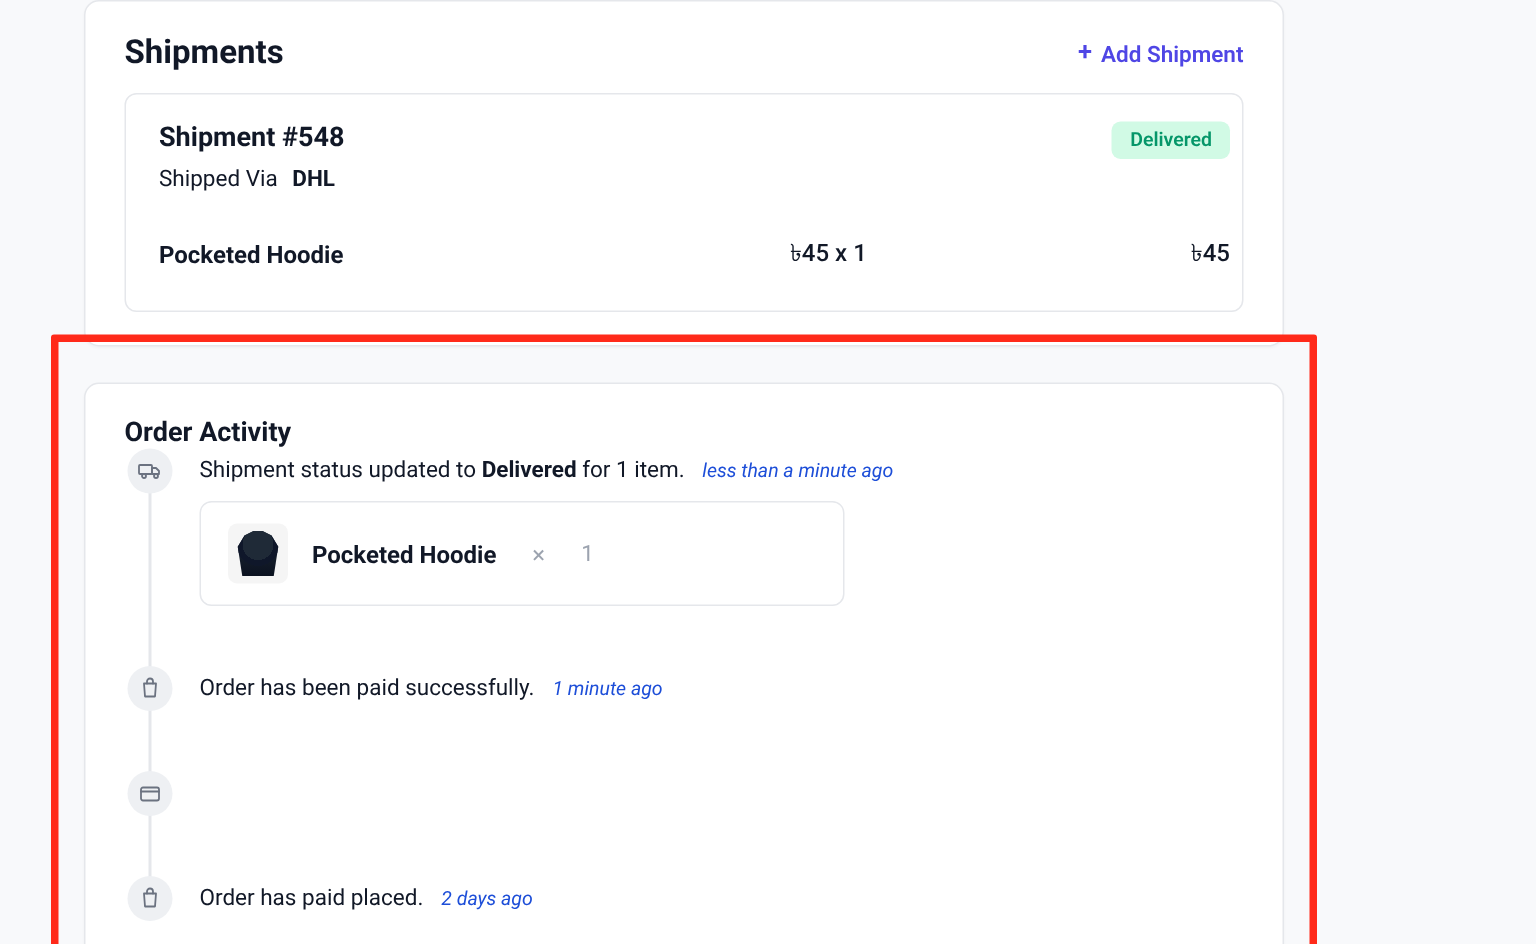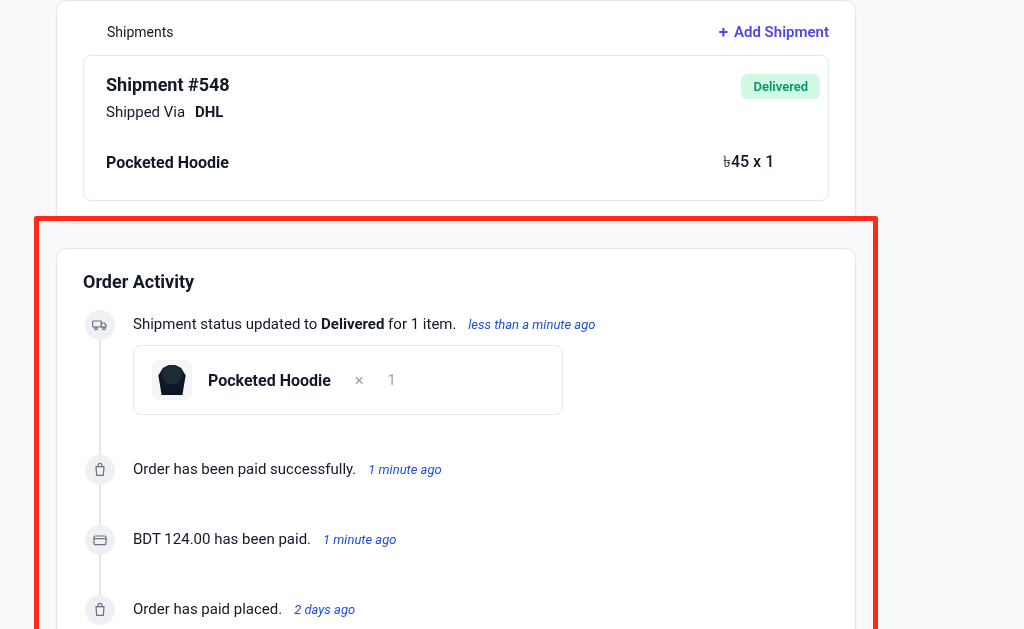--- a/index.html
+++ b/index.html
@@ -10,21 +10,21 @@
   .side { flex: 1; min-width: 140px; padding-top: 6px; }
   .card {
     background: #fff;
     border: 1px solid #e5e7eb;
     border-radius: 10px;
     padding: 22px 26px;
     box-shadow: 0 1px 2px rgba(16,24,40,.04);
     margin-bottom: 24px;
   }
   .card-head { display: flex; justify-content: space-between; align-items: center; margin-bottom: 14px; }
-  .card-title { font-size: 14px; font-weight: 400; color: #111827; margin-left: 24px; }
+  .card-title { font-size: 22px; font-weight: 700; color: #111827; }
   .add-link { color: #4f46e5; font-weight: 600; font-size: 15px; display: inline-flex; align-items: center; gap: 6px; cursor: pointer; }
   .plus { font-size: 17px; line-height: 1; font-weight: 600; }
   .shipment-box {
     border: 1px solid #e5e7eb;
     border-radius: 8px;
     padding: 18px 8px 24px 22px;
   }
   .ship-head { display: flex; justify-content: space-between; align-items: flex-start; }
   .ship-title { font-size: 18px; font-weight: 700; }
   .ship-via { margin-top: 8px; font-size: 15px; color: #111827; }
@@ -39,21 +39,21 @@
     line-height: 1;
   }
   .ship-items { margin-top: 28px; }
   .ship-item-row { display: flex; justify-content: space-between; align-items: center; font-weight: 700; font-size: 16px; }
   .ship-item-name { flex: 0 0 45%; }
   .ship-item-qty { flex: 0 0 20%; text-align: center; font-weight: 500; }
   .ship-item-total { flex: 0 0 20%; text-align: right; font-weight: 500; }
 
   .activity-card { position: relative; padding: 22px 26px 46px 26px; }
   .highlight-box { position: absolute; border: 5px solid #ff2a1a; border-radius: 2px; left: -22px; right: -22px; top: -32px; bottom: -12px; pointer-events: none; }
-  .activity-title { font-size: 18px; font-weight: 700; margin-bottom: 18px; }
+  .activity-title { font-size: 18px; font-weight: 700; }
   .timeline { position: relative; margin-left: 2px; }
   .timeline::before {
     content: ""; position: absolute; left: 14px; top: 16px; bottom: 14px;
     width: 2px; background: #e5e7eb;
   }
   .tl-item { position: relative; display: flex; align-items: flex-start; gap: 18px; padding-left: 0; margin-bottom: 40px; }
   .tl-item:last-child { margin-bottom: 0; }
   .tl-icon {
     width: 30px; height: 30px; border-radius: 50%;
     background: #eef0f3; color: #6b7280;
@@ -117,20 +117,21 @@
                 <span class="ship-via-carrier">DHL</span>
               </div>
             </div>
             <div class="badge-delivered">Delivered</div>
           </div>
 
           <div class="ship-items">
             <div class="ship-item-row">
               <div class="ship-item-name">Pocketed Hoodie</div>
               <div class="ship-item-qty">৳45 x 1</div>
+              <div class="ship-item-total">৳45</div>
             </div>
           </div>
         </div>
       </div>
 
       <div style="position:relative;">
         <div class="card activity-card">
           <div class="activity-title">Order Activity</div>
 
           <div class="timeline">
@@ -174,24 +175,20 @@
               </div>
             </div>
 
             <div class="tl-item">
               <div class="tl-icon">
                 <svg viewBox="0 0 24 24" fill="none" stroke-width="1.8" stroke-linecap="round" stroke-linejoin="round">
                     <rect x="3" y="6" width="18" height="13" rx="2"></rect>
                     <path d="M3 10h18"></path>
                   </svg>
               </div>
-              <div class="tl-body">
-                <span class="tl-text">BDT 124.00 has been paid.</span>
-                <span class="tl-time">1 minute ago</span>
-              </div>
             </div>
 
             <div class="tl-item">
               <div class="tl-icon">
                 <svg viewBox="0 0 24 24" fill="none" stroke-width="1.8" stroke-linecap="round" stroke-linejoin="round">
                     <path d="M6 7h12l-1 13H7L6 7z"></path>
                     <path d="M9 7V5a3 3 0 0 1 6 0v2"></path>
                   </svg>
               </div>
               <div class="tl-body">

